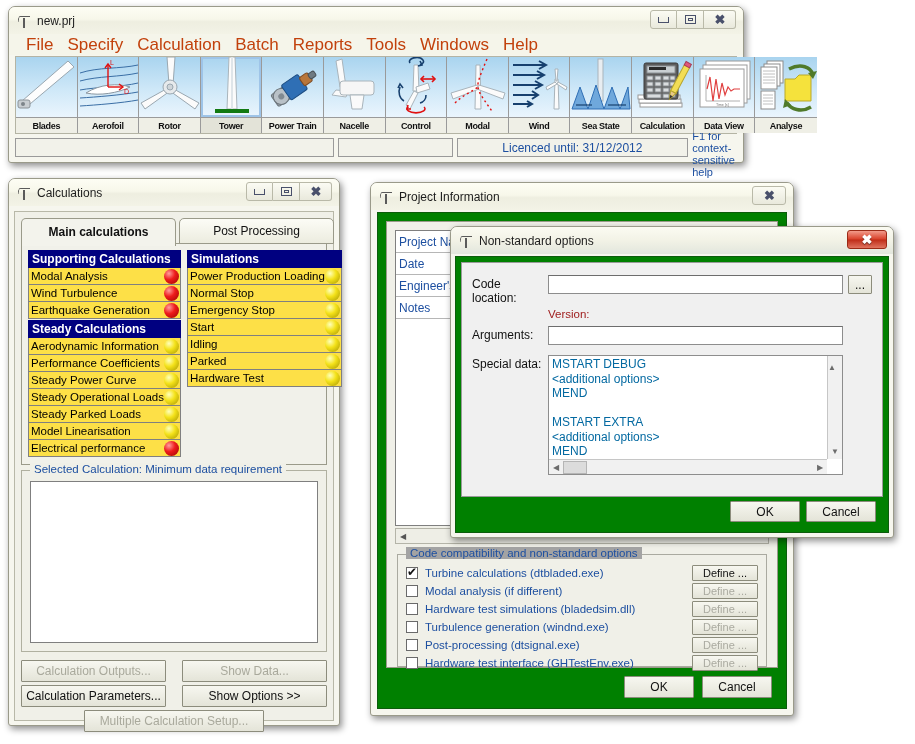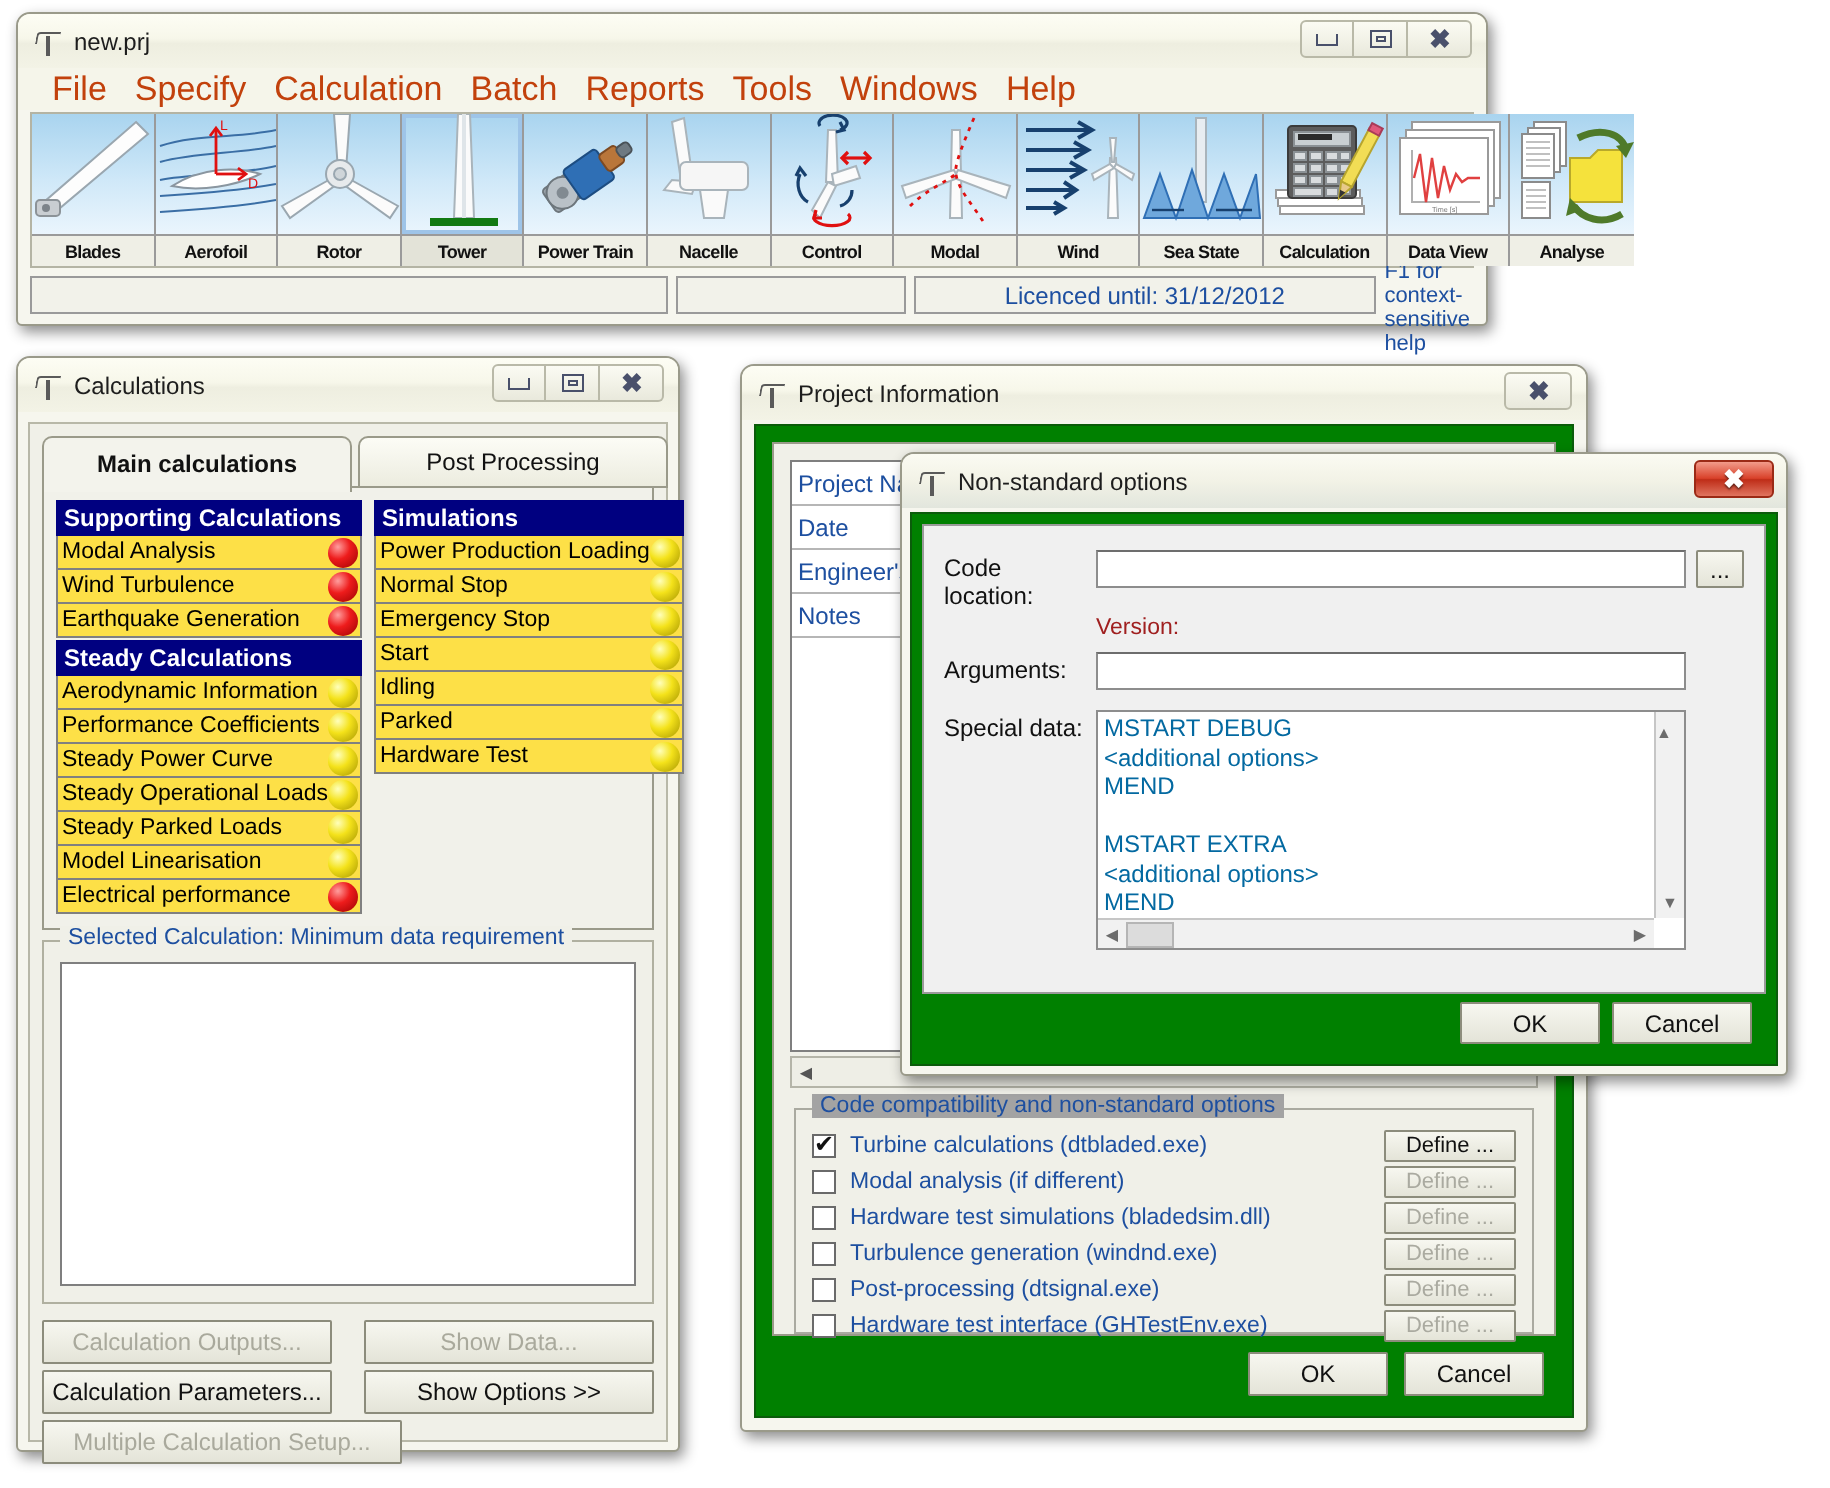--- a/index.html
+++ b/index.html
@@ -610,21 +610,21 @@
       <div class="btnrow" style="top:448px;">
         <div class="btn disabled" style="width:150px;">Calculation Outputs...</div>
         <div class="btn disabled" style="width:150px;margin-left:8px;">Show Data...</div>
       </div>
 
       <div class="btnrow" style="top:473px;">
         <div class="btn" style="width:150px;">Calculation Parameters...</div>
         <div class="btn" style="width:150px;margin-left:8px;">Show Options &gt;&gt;</div>
       </div>
 
-      <div class="btnrow" style="top:498px; justify-content:flex-start;">
+      <div class="btnrow" style="top:498px; justify-content:center;">
         <div class="btn disabled" style="width:180px;">Multiple Calculation Setup...</div>
       </div>
     </div>
 
   </div>
 
   <div class="win" id="proj-window">
     <div class="titlebar">
       <span class="turbine-ico"></span>
       <span class="ttext">Project Information</span>

